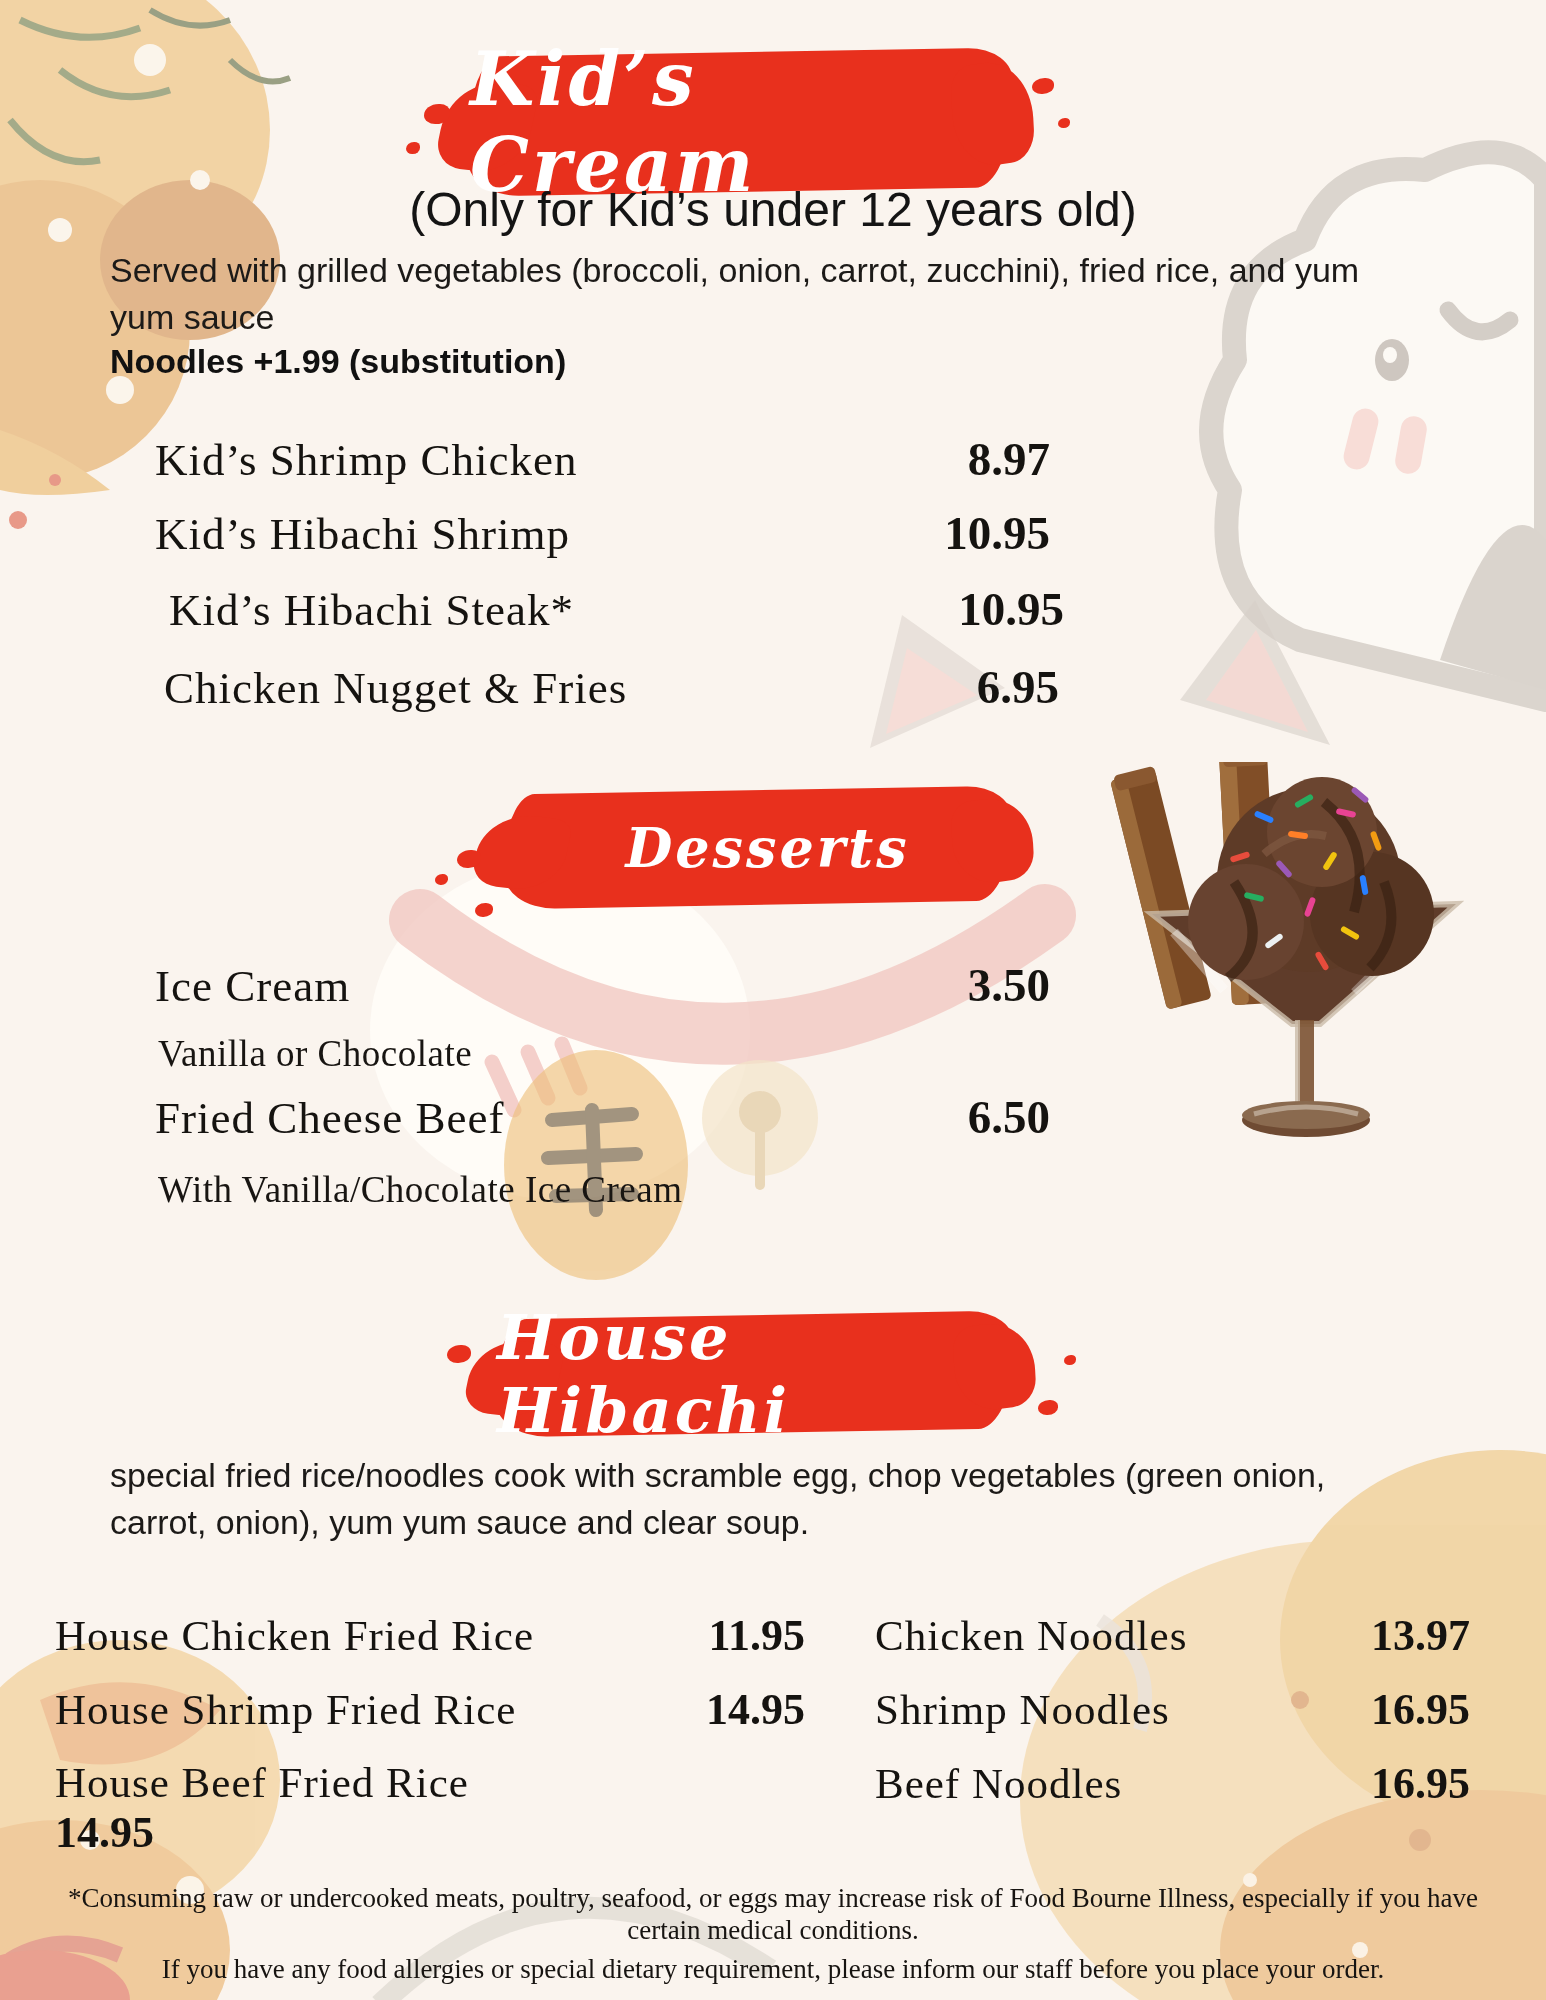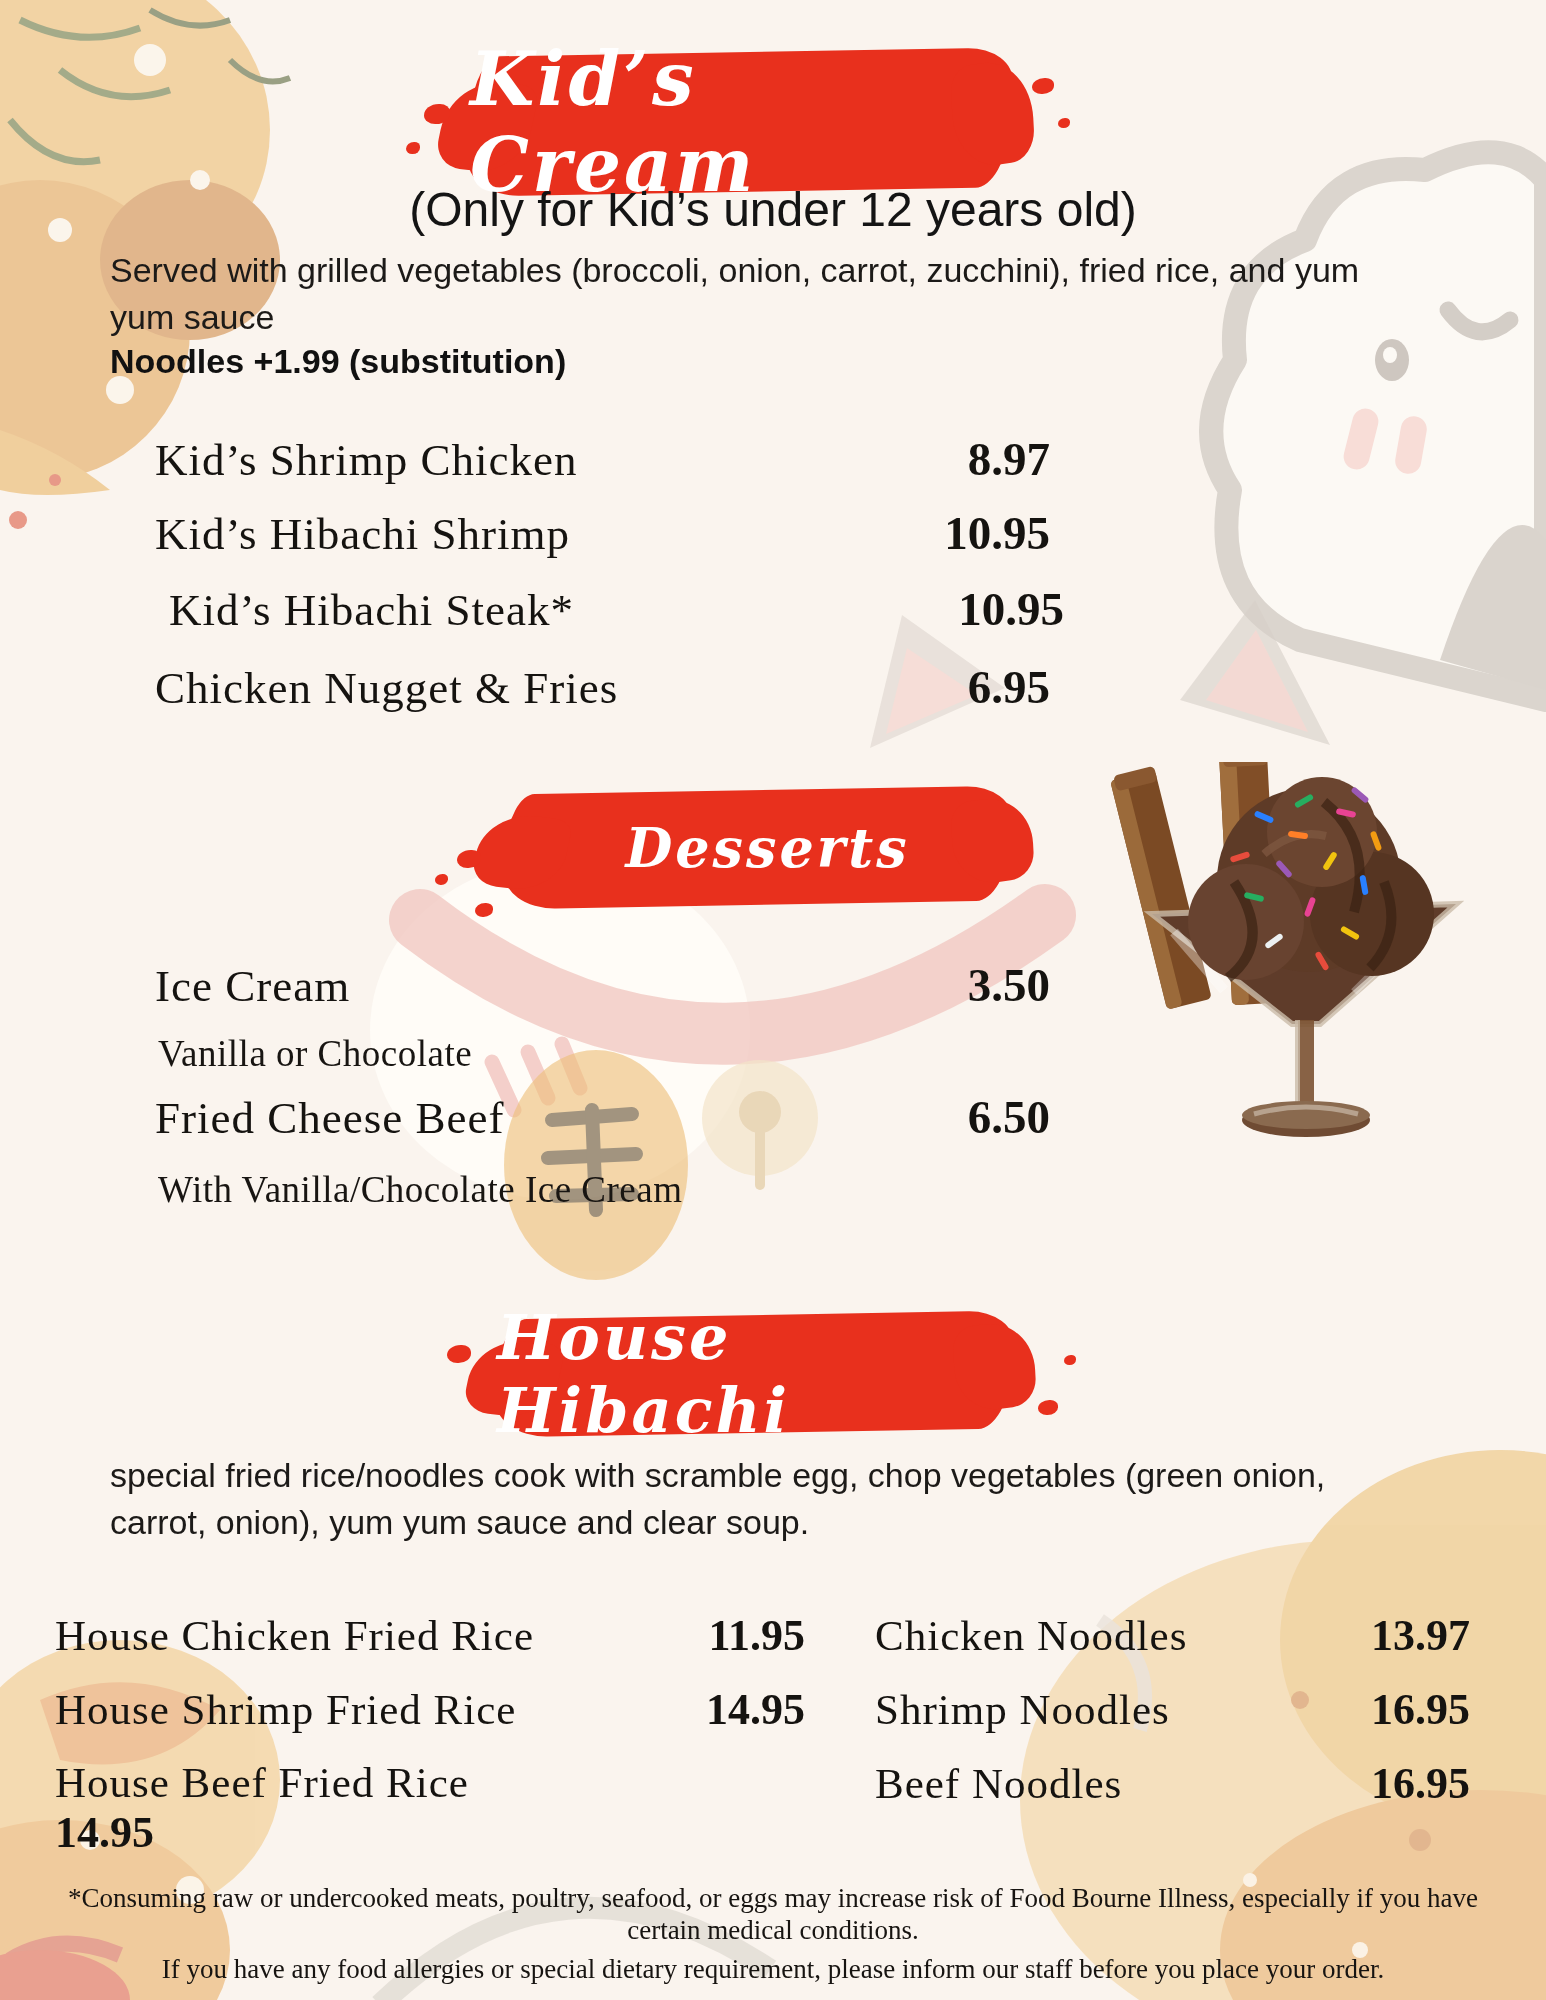--- a/index.html
+++ b/index.html
@@ -138,21 +138,21 @@
     <span class="item-price">8.97</span>
   </div>
   <div class="menu-row" style="left:155px;top:506px;width:895px;">
     <span class="item-name">Kid’s Hibachi Shrimp</span>
     <span class="item-price">10.95</span>
   </div>
   <div class="menu-row" style="left:169px;top:582px;width:895px;">
     <span class="item-name">Kid’s Hibachi Steak*</span>
     <span class="item-price">10.95</span>
   </div>
-  <div class="menu-row" style="left:155px;top:660px;width:895px;">
+  <div class="menu-row" style="left:164px;top:660px;width:895px;">
     <span class="item-name">Chicken Nugget &amp; Fries</span>
     <span class="item-price">6.95</span>
   </div>
 
   <div class="banner" style="left:505px;top:790px;width:505px;height:115px;">
     <div class="brush"></div>
     <span class="splat" style="left:-48px;top:60px;width:24px;height:18px;"></span>
     <span class="splat" style="left:-70px;top:84px;width:13px;height:11px;"></span>
     <span class="splat" style="left:-30px;bottom:-12px;width:18px;height:14px;"></span>
     <span class="banner-title" style="font-size:54px;margin-left:20px;">Desserts</span>

